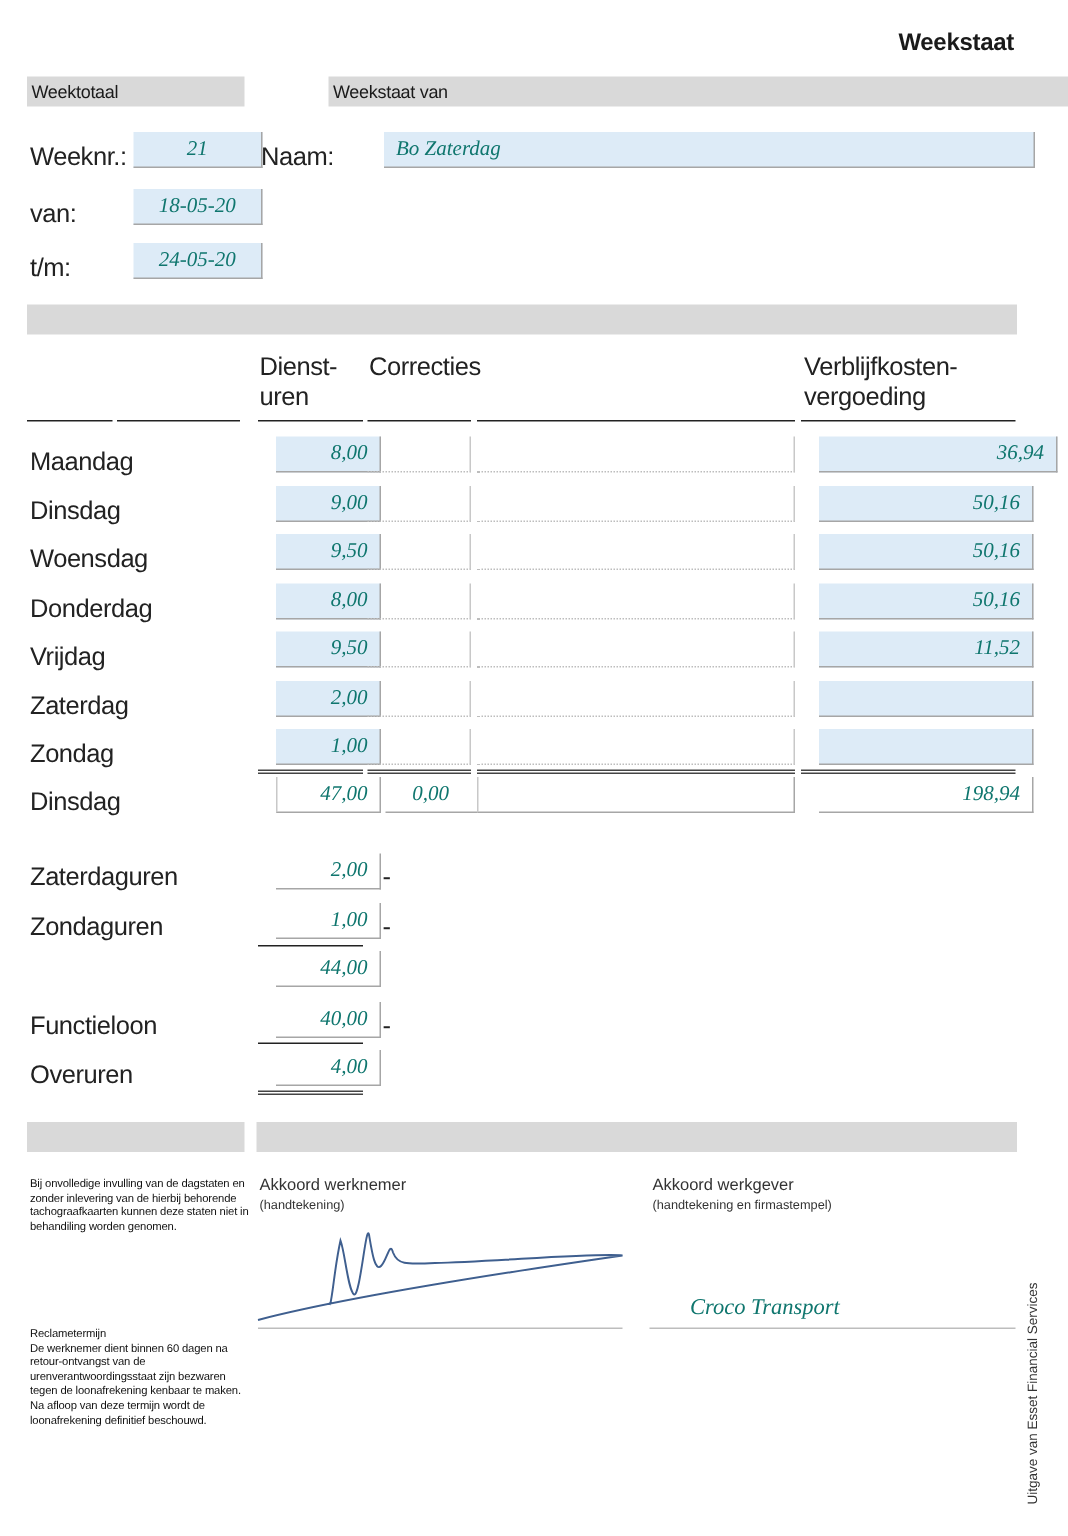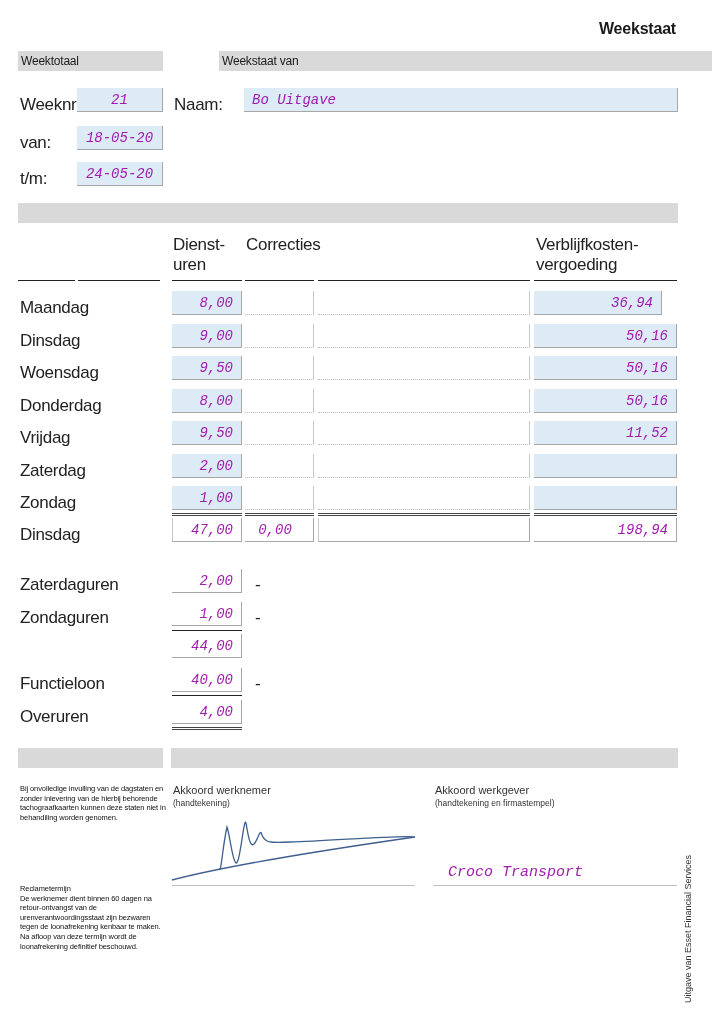--- a/index.html
+++ b/index.html
@@ -2,21 +2,21 @@
 <html><head>
 <meta charset="utf-8">
 <style>
   * { box-sizing: border-box; margin: 0; padding: 0; }
   body { width: 712px; height: 1024px; background: #ffffff; position: relative; font-family: "Liberation Sans", sans-serif; color: #1a1a1a; overflow: hidden; }
   .abs { position: absolute; }
   .title { right: 36px; top: 20px; font-size: 16px; font-weight: bold; letter-spacing: -0.2px; }
   .bar { background: #d9d9d9; height: 20px; }
   .bar-label { font-size: 12px; font-weight: normal; padding: 3px 3px; letter-spacing: -0.2px; }
   .lbl { font-size: 17px; color: #222; letter-spacing: -0.3px; }
-  .hw { font-family: Liberation Mono, monospace; font-style: italic; font-size: 14px; color: #a21caf; }
+  .hw { font-family: Liberation Serif, serif; font-style: italic; font-size: 14px; color: #0f766e; margin-left: 12px; }
   .field { background: #ddebf7; border-right: 1px solid #a6a6a6; border-bottom: 1px solid #a6a6a6; height: 24px; display: flex; align-items: center; }
   .field.plain { background: #ffffff; }
   .num { justify-content: flex-end; padding-right: 8px; }
   .center { justify-content: center; }
   .left { justify-content: flex-start; padding-left: 8px; }
   .hline { height: 1px; background: #222; }
   .dline { height: 3px; border-top: 1px solid #444; border-bottom: 1px solid #444; }
   .cell { height: 24px; border-right: 1px solid #c8c8c8; border-bottom: 1px dotted #bdbdbd; }
   .note { font-size: 7.5px; line-height: 9.6px; color: #111; letter-spacing: -0.1px; }
   .sig-head { font-size: 11px; color: #333; }
@@ -35,21 +35,21 @@
 <div class="abs lbl" style="left:20px; top:95px;">Weeknr.:</div>
 <div class="abs field center hw" style="left:77px; top:88px; width:86px;">21</div>
 
 <div class="abs lbl" style="left:20px; top:133px;">van:</div>
 <div class="abs field center hw" style="left:77px; top:126px; width:86px;">18-05-20</div>
 
 <div class="abs lbl" style="left:20px; top:169px;">t/m:</div>
 <div class="abs field center hw" style="left:77px; top:162px; width:86px;">24-05-20</div>
 
 <div class="abs lbl" style="left:174px; top:95px;">Naam:</div>
-<div class="abs field left hw" style="left:244px; top:88px; width:434px;">Bo Uitgave</div>
+<div class="abs field left hw" style="left:244px; top:88px; width:434px;">Bo Zaterdag</div>
 
 <div class="abs bar" style="left:18px; top:203px; width:660px;"></div>
 
 <div class="abs lbl" style="left:173px; top:235px; line-height:20px;">
   <div>Dienst-</div>
   <div>uren</div>
 </div>
 <div class="abs lbl" style="left:246px; top:235px;">Correcties</div>
 <div class="abs lbl" style="left:536px; top:235px; line-height:20px;">
   <div>Verblijfkosten-</div>
@@ -61,21 +61,21 @@
 <div class="abs hline" style="left:172px; top:280px; width:70px;"></div>
 <div class="abs hline" style="left:245px; top:280px; width:69px;"></div>
 <div class="abs hline" style="left:318px; top:280px; width:212px;"></div>
 <div class="abs hline" style="left:534px; top:280px; width:143px;"></div>
 
 <div id="rows">
       <div class="abs lbl" style="left:20px; top:298px;">Maandag</div>
       <div class="abs field num hw" style="left:172px; top:291px; width:70px;">8,00</div>
       <div class="abs cell" style="left:245px; top:291px; width:69px;"></div>
       <div class="abs cell" style="left:318px; top:291px; width:212px;"></div>
-      <div class="abs field num hw" style="left:534px; top:291px; width:128px;padding-left:32px;">36,94</div>
+      <div class="abs field num hw" style="left:534px; top:291px; width:159px;padding-left:32px;">36,94</div>
       <div class="abs lbl" style="left:20px; top:331px;">Dinsdag</div>
       <div class="abs field num hw" style="left:172px; top:324px; width:70px;">9,00</div>
       <div class="abs cell" style="left:245px; top:324px; width:69px;"></div>
       <div class="abs cell" style="left:318px; top:324px; width:212px;"></div>
       <div class="abs field num hw" style="left:534px; top:324px; width:143px;">50,16</div>
       <div class="abs lbl" style="left:20px; top:363px;">Woensdag</div>
       <div class="abs field num hw" style="left:172px; top:356px; width:70px;">9,50</div>
       <div class="abs cell" style="left:245px; top:356px; width:69px;"></div>
       <div class="abs cell" style="left:318px; top:356px; width:212px;"></div>
       <div class="abs field num hw" style="left:534px; top:356px; width:143px;">50,16</div>

